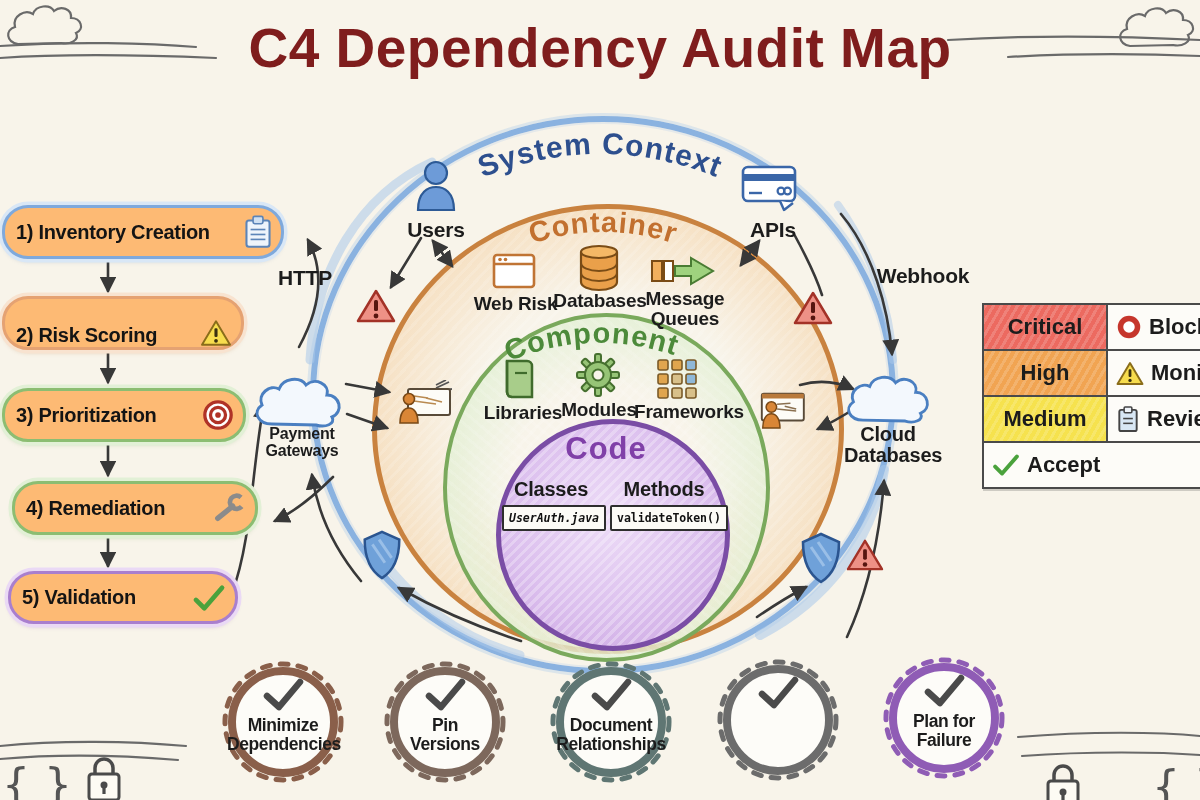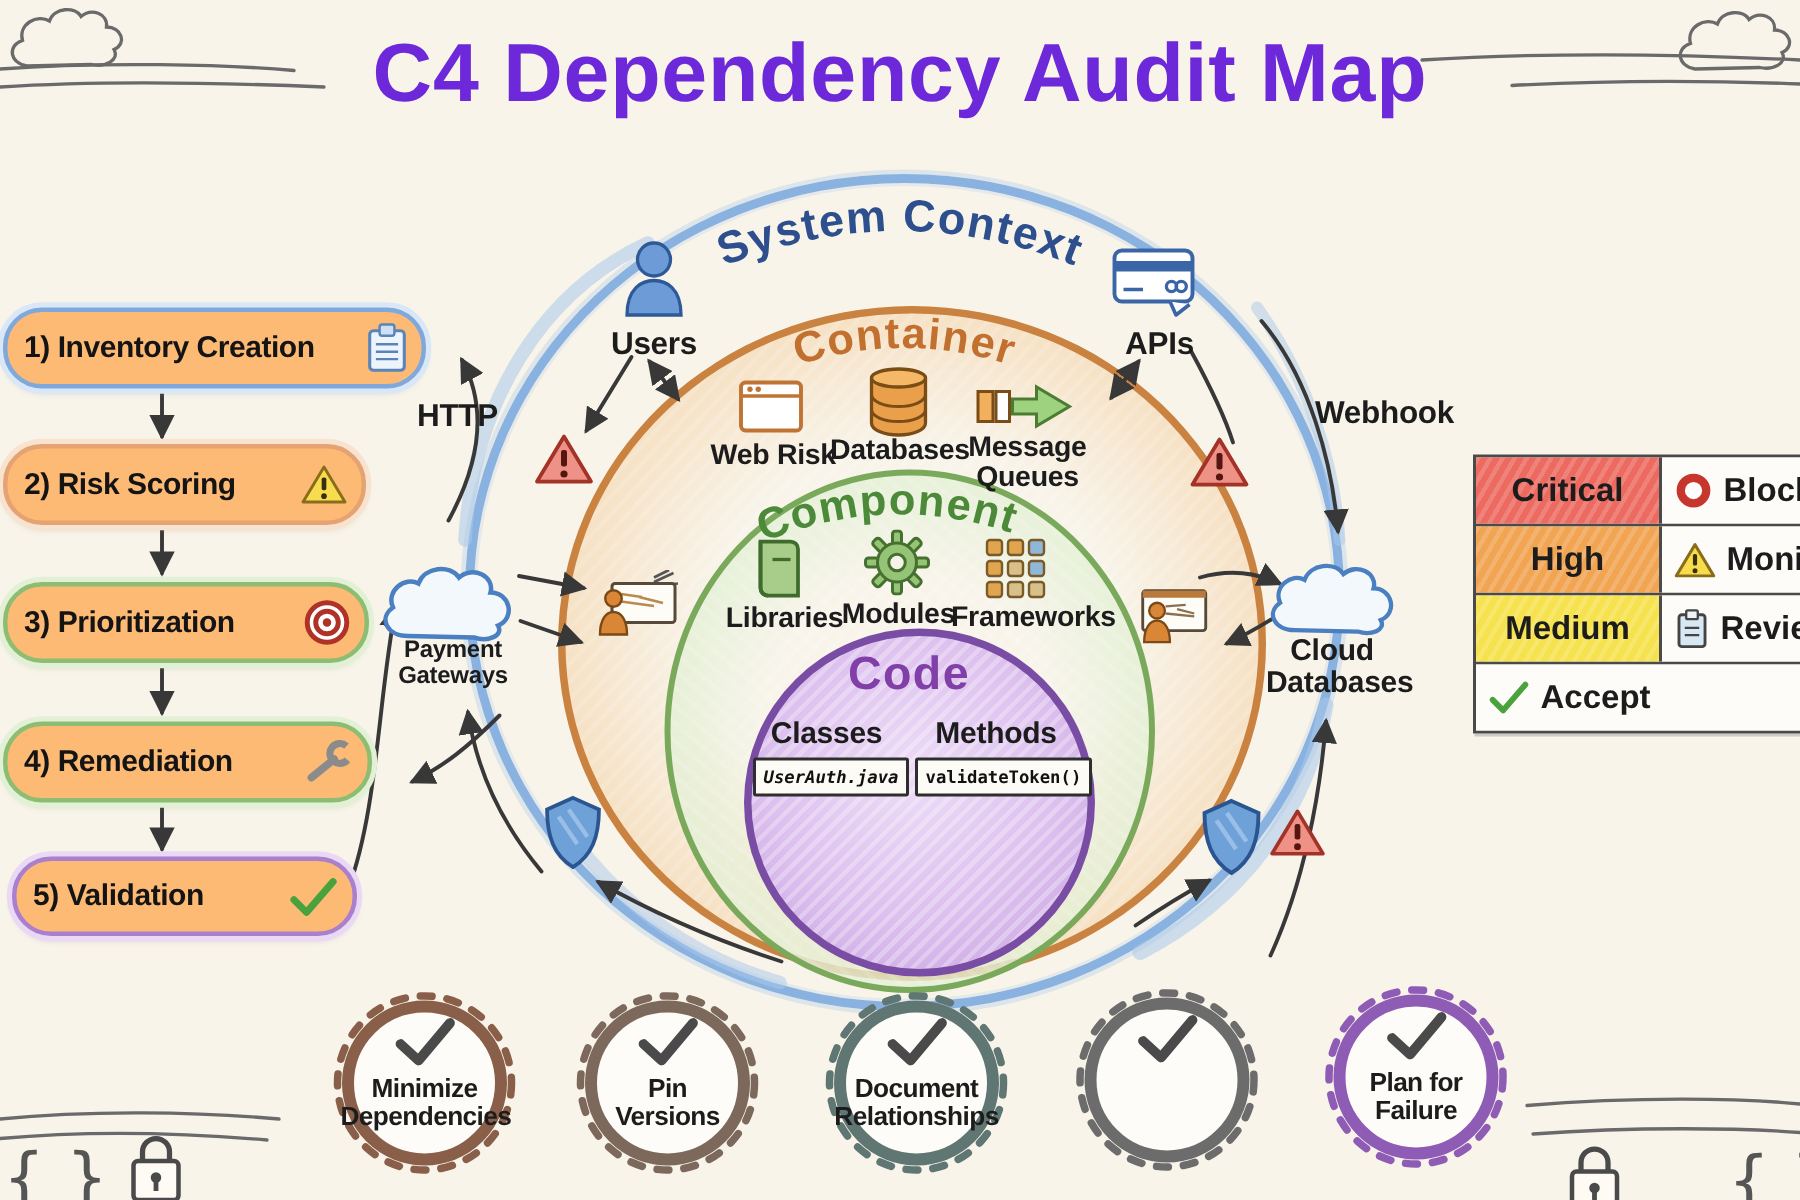--- a/index.html
+++ b/index.html
@@ -7,35 +7,35 @@
     width:1200px;height:800px;position:relative;overflow:hidden;
     background:#f8f4ea;
     font-family:"Liberation Sans",sans-serif;
     -webkit-font-smoothing:antialiased;
   }
   .abs{position:absolute;}
   svg{display:block;}
   
   #title{
     left:0;right:0;top:16px;text-align:center;
-    font-size:55px;font-weight:bold;color:#6d28d9;letter-spacing:.5px;
+    font-size:55px;font-weight:bold;color:#7f1d1d;letter-spacing:.5px;
     z-index:9;
   }
   
   .pill{
     position:absolute;display:flex;align-items:center;justify-content:space-between;
     padding:0 9px 0 11px;border-radius:26px;background:#fdba74;
     font-weight:bold;font-size:20px;color:#141414;letter-spacing:-0.3px;
     z-index:9;white-space:nowrap;
   }
   .pill .picon{flex:0 0 auto;margin-left:6px;display:flex;align-items:center;}
   #pill1{left:2px;top:205px;width:256px;height:48px;border:3px solid #7fa9dc;box-shadow:0 0 0 3.5px #d9e7f6,0 3px 4px rgba(120,150,190,.3);}
-  #pill2{left:2px;top:296px;width:216px;height:48px;border:3px solid #e5a272;box-shadow:0 0 0 3.5px #f8e3d0,0 3px 4px rgba(190,140,90,.3);}
+  #pill2{left:2px;top:296px;width:216px;height:48px;border:3px solid #e5a272;box-shadow:0 0 0 3.5px #f8e3d0,0 3px 4px rgba(190,140,90,.3);align-items:flex-end;}
   #pill3{left:2px;top:388px;width:218px;height:48px;border:3px solid #8cbd72;box-shadow:0 0 0 3.5px #e2f0d6,0 3px 4px rgba(120,170,100,.3);}
-  #pill4{left:2px;top:481px;width:220px;height:48px;border:3px solid #8cbd72;box-shadow:0 0 0 3.5px #e2f0d6,0 3px 4px rgba(120,170,100,.3);}
+  #pill4{left:12px;top:481px;width:220px;height:48px;border:3px solid #8cbd72;box-shadow:0 0 0 3.5px #e2f0d6,0 3px 4px rgba(120,170,100,.3);}
   #pill5{left:8px;top:571px;width:204px;height:47px;border:3px solid #a97fce;box-shadow:0 0 0 3.5px #ead9f5,0 3px 4px rgba(150,110,190,.3);}
   
   .ring{position:absolute;border-radius:50%;}
   #ring-context{left:310px;top:116px;width:574px;height:546px;border:6px solid #8ab2e0;
     box-shadow:0 0 0 3px rgba(170,200,235,.35), inset 0 0 0 2px rgba(170,200,235,.25);z-index:1;}
   #ring-container{left:372px;top:204px;width:462px;height:440px;border:5px solid #c9823f;z-index:2;
     background:
       repeating-linear-gradient(133deg,rgba(255,255,255,.14) 0 3px,rgba(0,0,0,0) 3px 8px),
       radial-gradient(ellipse at 50% 50%, rgba(250,238,220,0) 42%, #f6dfc0 74%, #efd0a6 100%);}
   #ring-component{left:443px;top:313px;width:319px;height:341px;border:4px solid #7aa95c;z-index:3;

